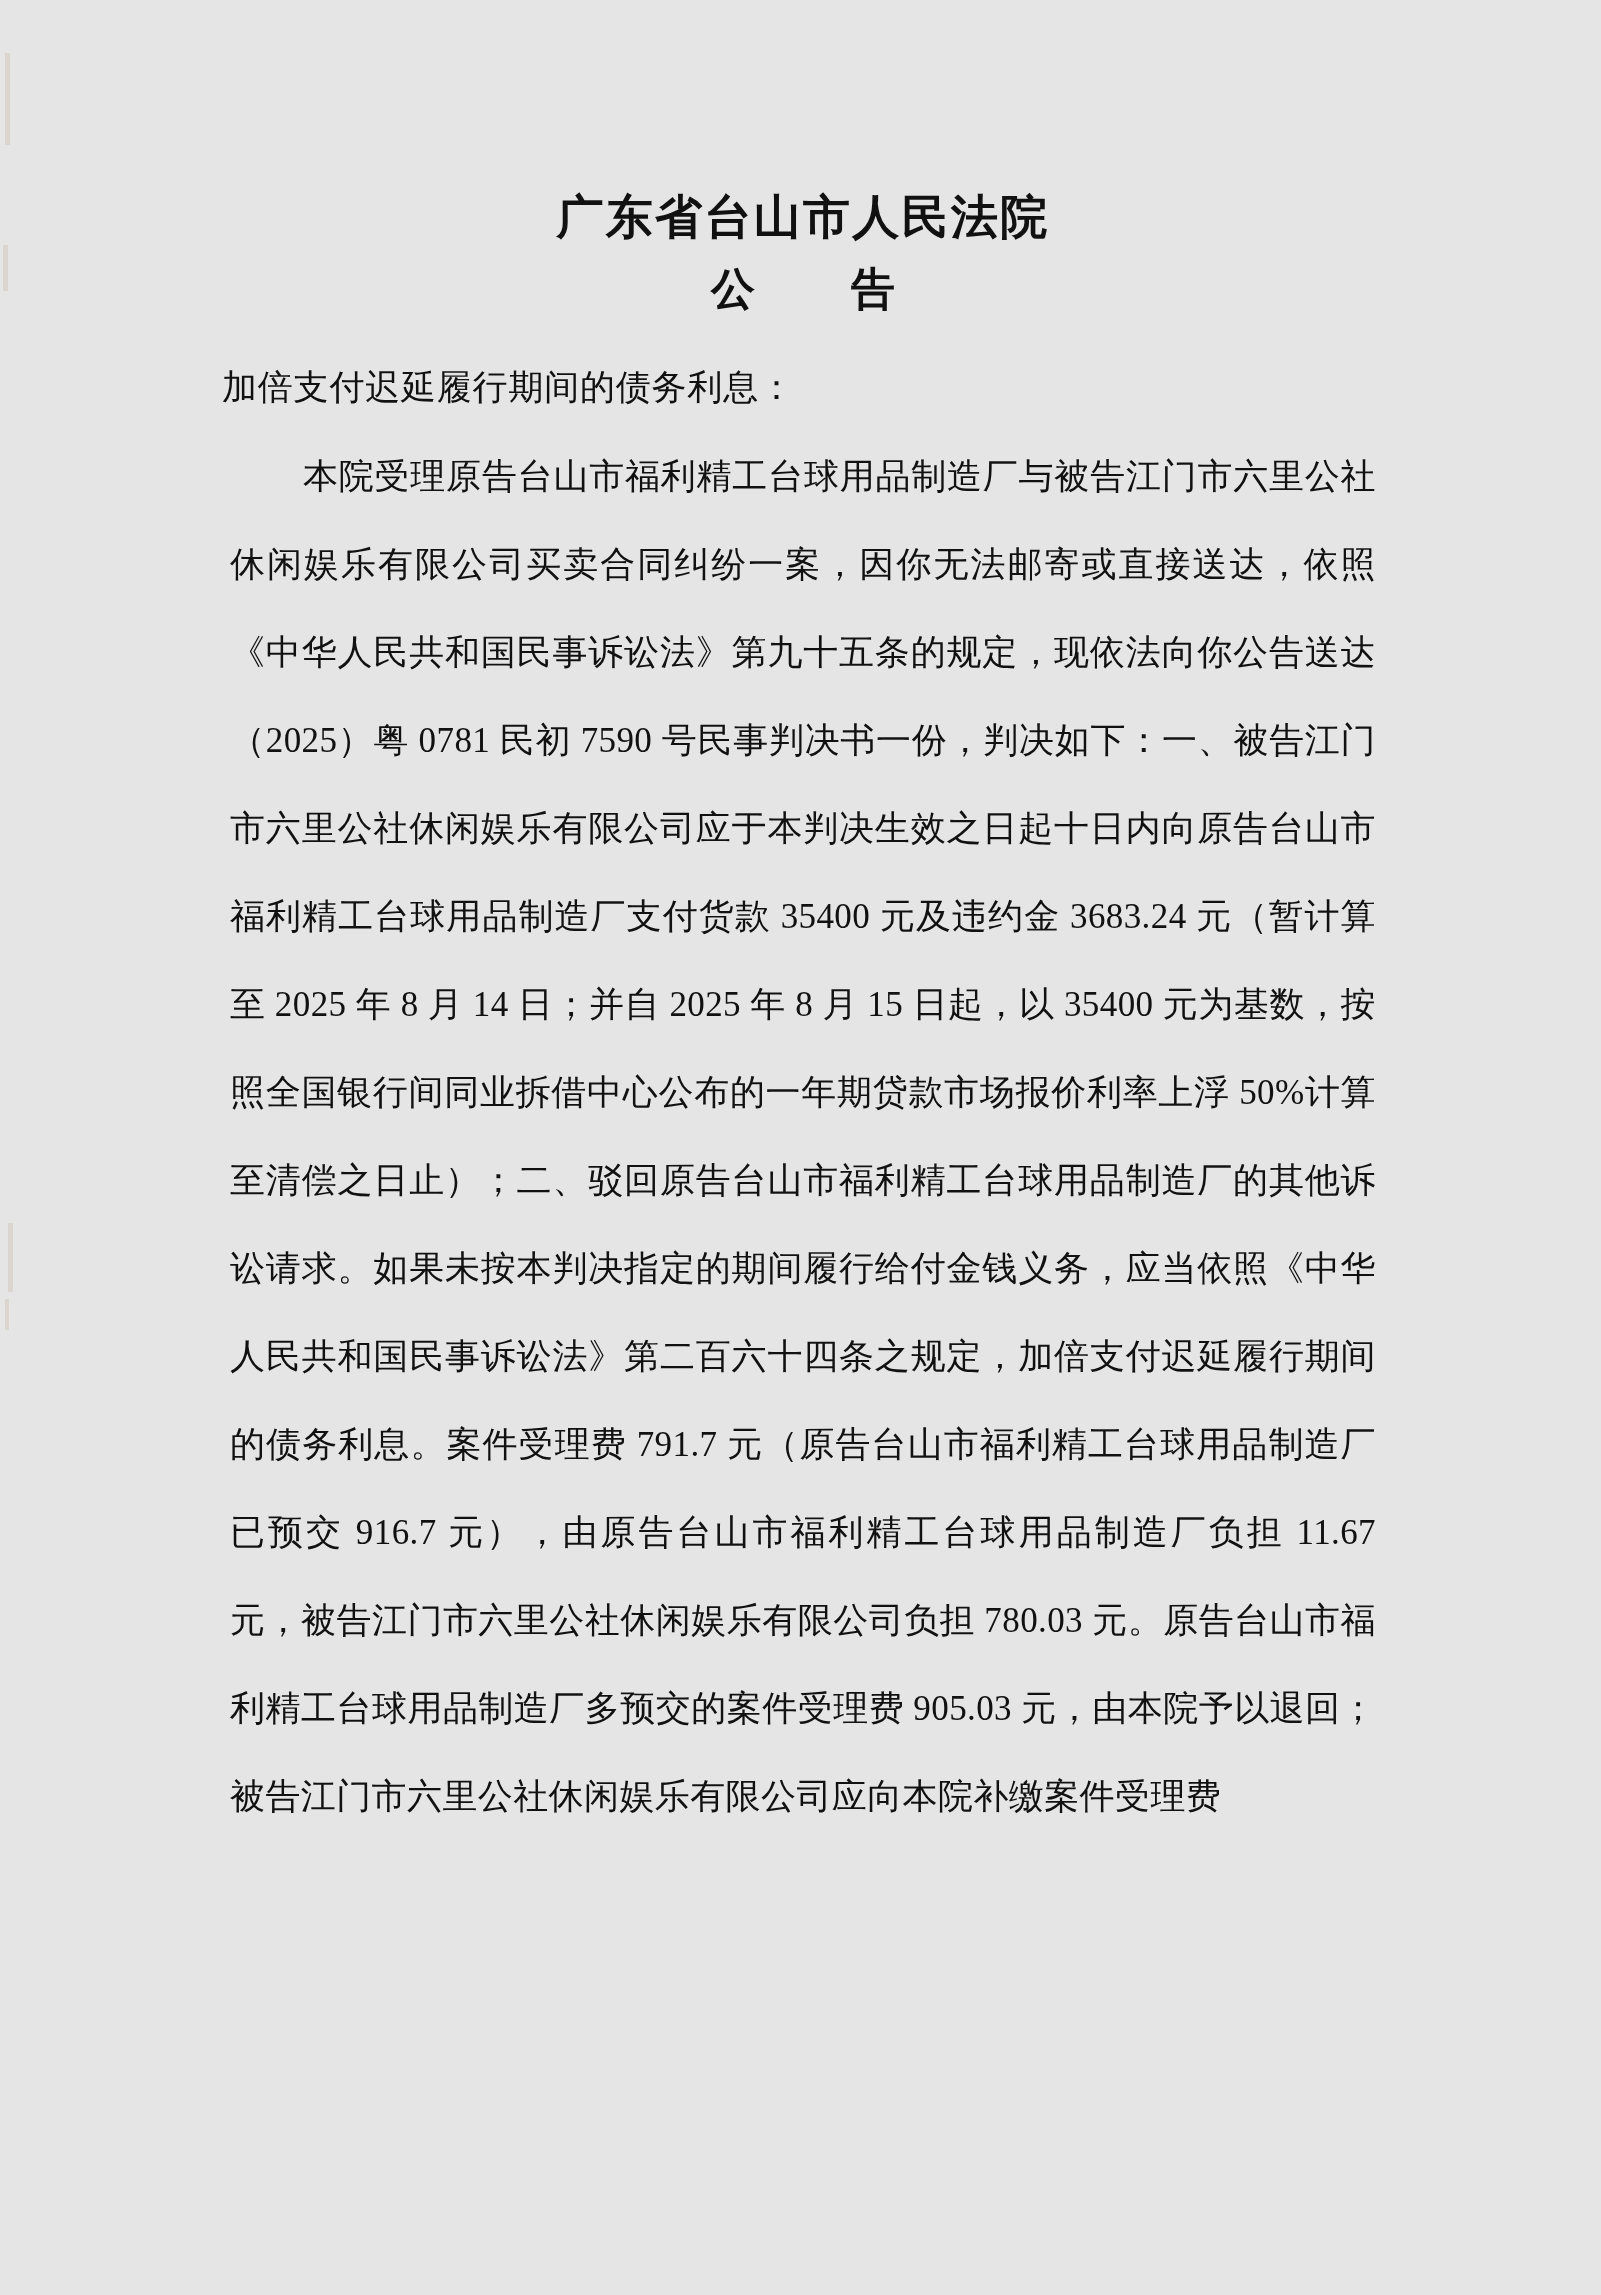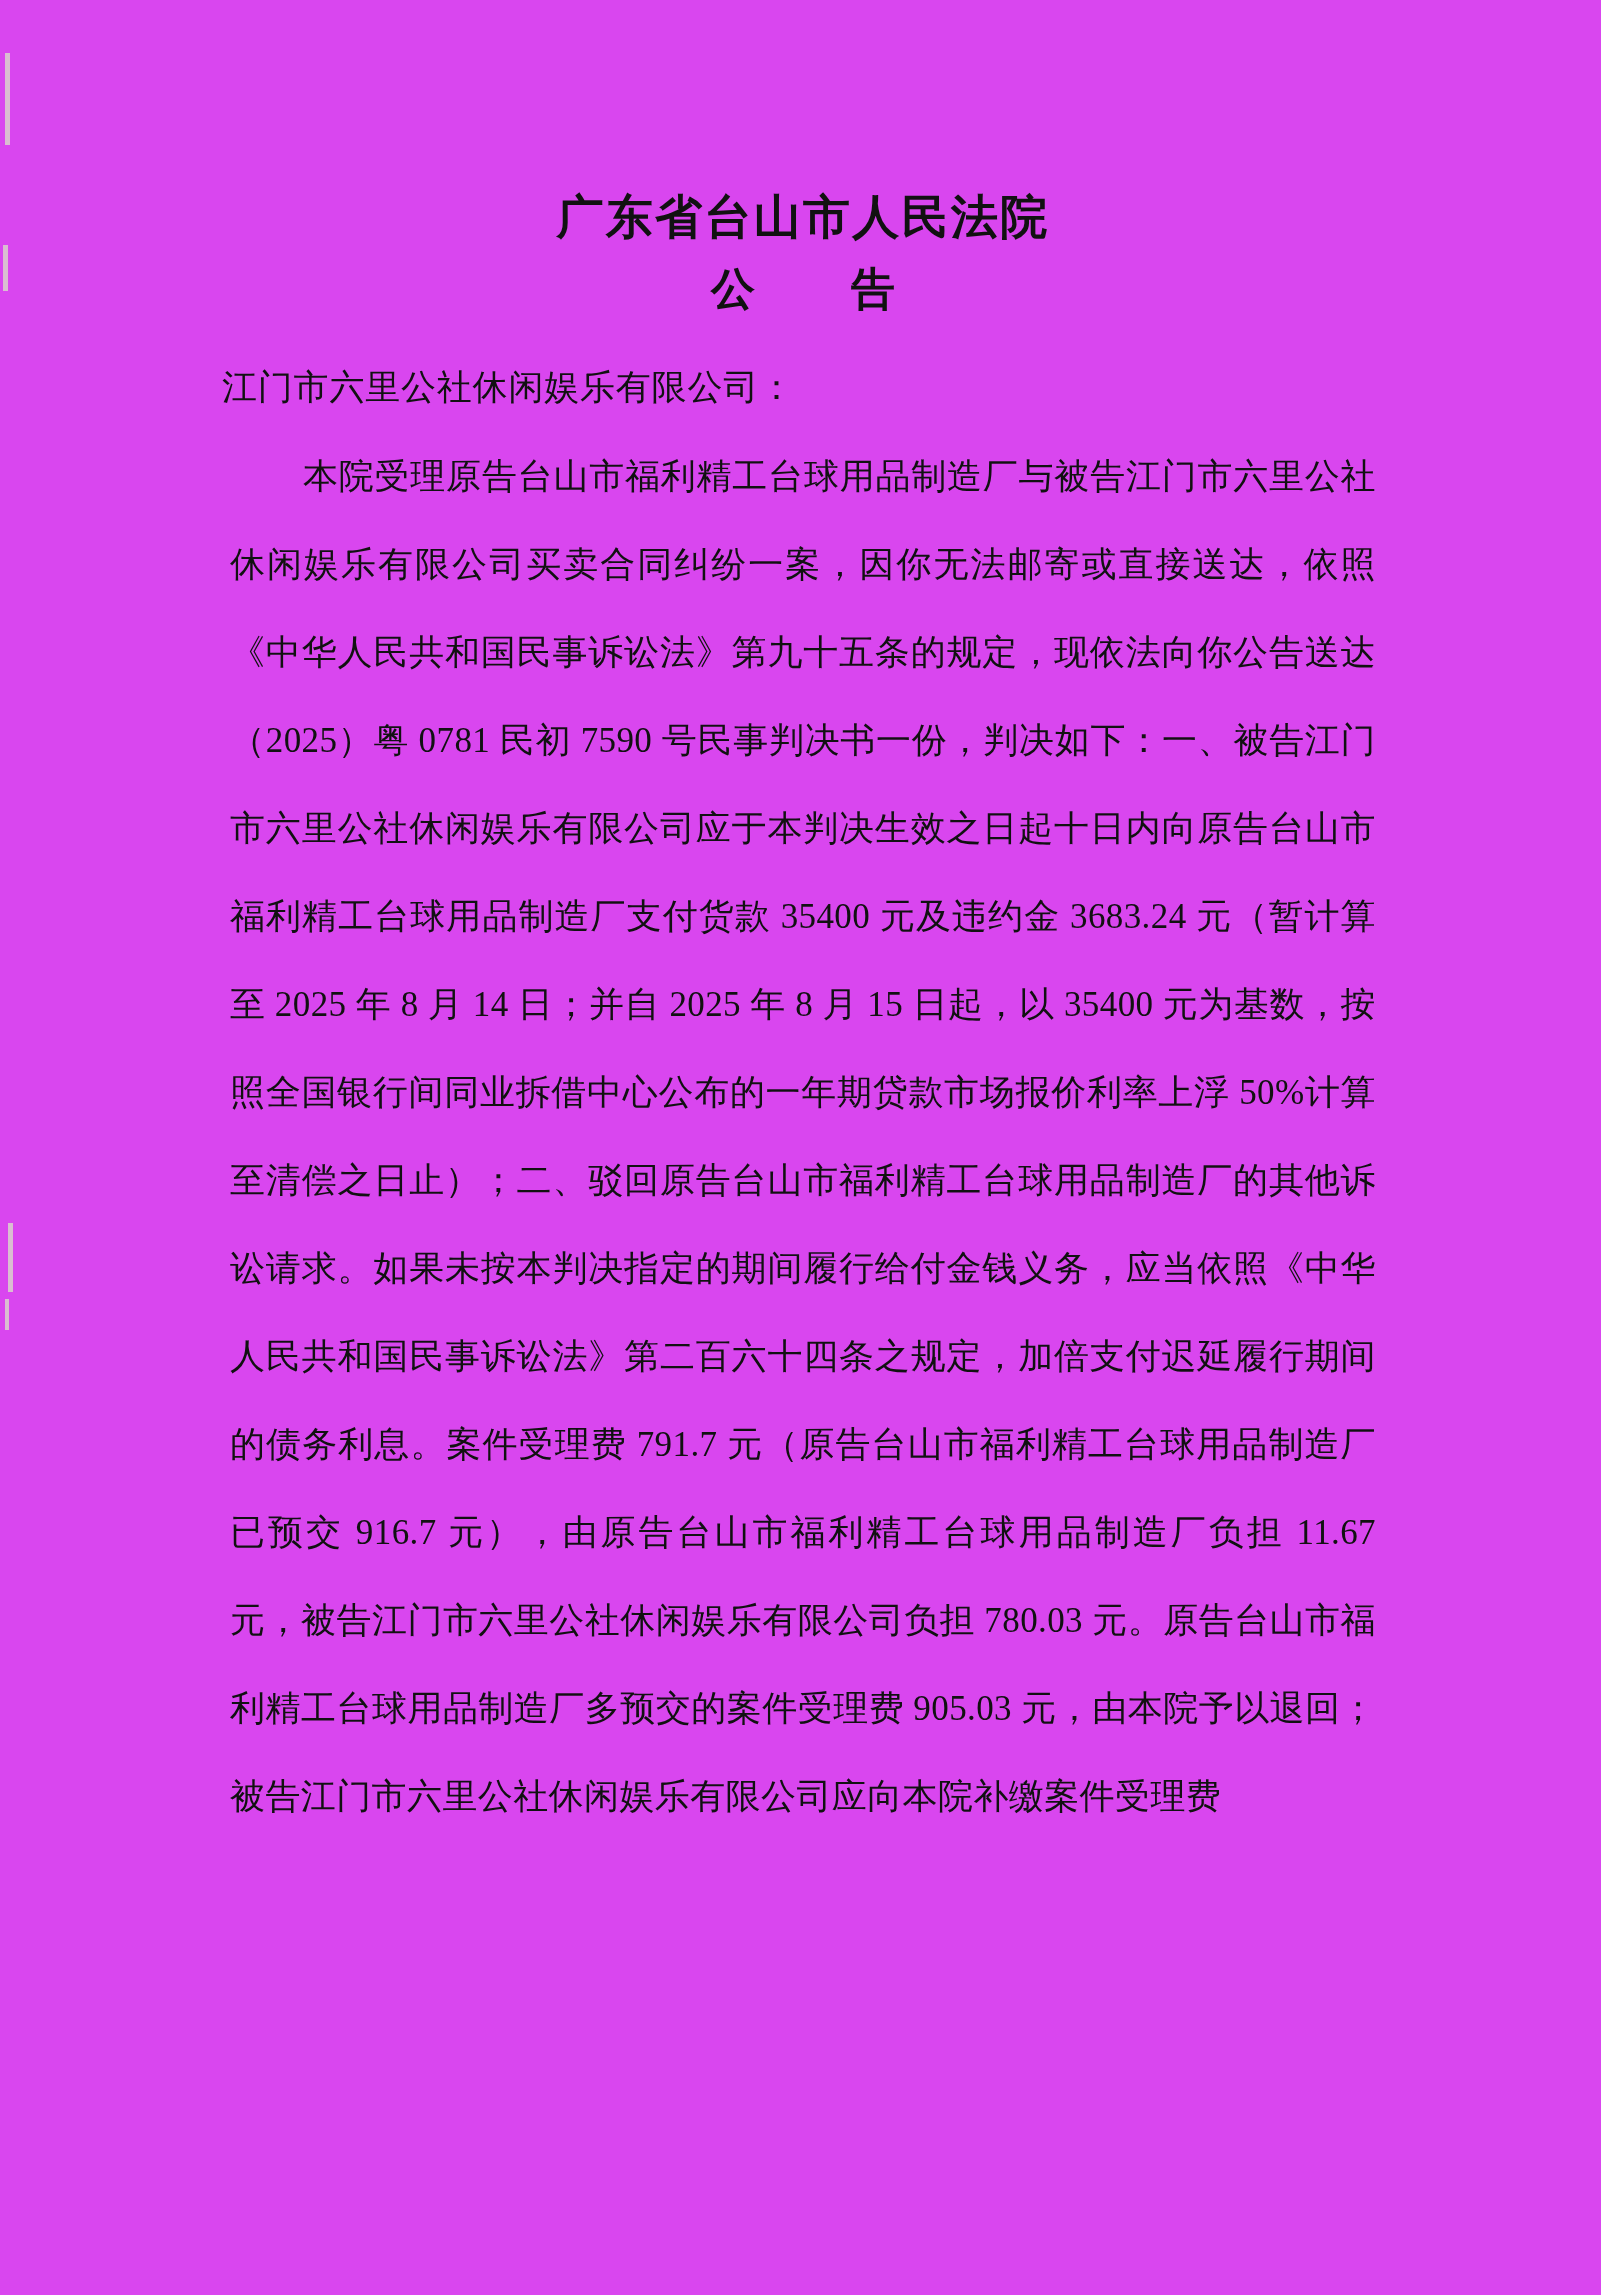--- a/index.html
+++ b/index.html
@@ -14,21 +14,21 @@
     color: #111111;
     position: relative;
     overflow: hidden;
   }
   .page {
     position: absolute;
     top: 0;
     left: 0;
     width: 1602px;
     height: 2295px;
-    background: #d946ef;
+    background: #e5e5e5;
   }
   
   .scan-mark {
     position: absolute;
     background: #d9d2cb;
     opacity: 0.85;
   }
   .m1 { left: 4.6px;  top: 53px;  width: 5.3px; height: 92px; }
   .m2 { left: 3.1px;  top: 245px; width: 4.6px; height: 46px; }
   .m3 { left: 7.6px; top: 1223px; width: 5.3px; height: 69px; }
@@ -85,19 +85,19 @@
   <div class="scan-mark m1"></div>
   <div class="scan-mark m2"></div>
   <div class="scan-mark m3"></div>
   <div class="scan-mark m4"></div>
 
   <div class="doc">
     <h1 class="court-name">广东省台山市人民法院</h1>
 
     <h2 class="doc-type">公　告</h2>
 
-    <p class="addressee">江门市六里公社休闲娱乐有限公司：</p>
+    <p class="addressee">加倍支付迟延履行期间的债务利息：</p>
 
     <p class="body-text">本院受理原告台山市福利精工台球用品制造厂与被告江门市六里公社休闲娱乐有限公司买卖合同纠纷一案，因你无法邮寄或直接送达，依照《中华人民共和国民事诉讼法》第九十五条的规定，现依法向你公告送达（2025）粤 0781 民初 7590 号民事判决书一份，判决如下：一、被告江门市六里公社休闲娱乐有限公司应于本判决生效之日起十日内向原告台山市福利精工台球用品制造厂支付货款 35400 元及违约金 3683.24 元（暂计算至 2025 年 8 月 14 日；并自 2025 年 8 月 15 日起，以 35400 元为基数，按照全国银行间同业拆借中心公布的一年期贷款市场报价利率上浮 50%计算至清偿之日止）；二、驳回原告台山市福利精工台球用品制造厂的其他诉讼请求。如果未按本判决指定的期间履行给付金钱义务，应当依照《中华人民共和国民事诉讼法》第二百六十四条之规定，加倍支付迟延履行期间的债务利息。案件受理费 791.7 元（原告台山市福利精工台球用品制造厂已预交 916.7 元），由原告台山市福利精工台球用品制造厂负担 11.67 元，被告江门市六里公社休闲娱乐有限公司负担 780.03 元。原告台山市福利精工台球用品制造厂多预交的案件受理费 905.03 元，由本院予以退回；被告江门市六里公社休闲娱乐有限公司应向本院补缴案件受理费</p>
   </div>
 
 </div>
 
 
 </body></html>

